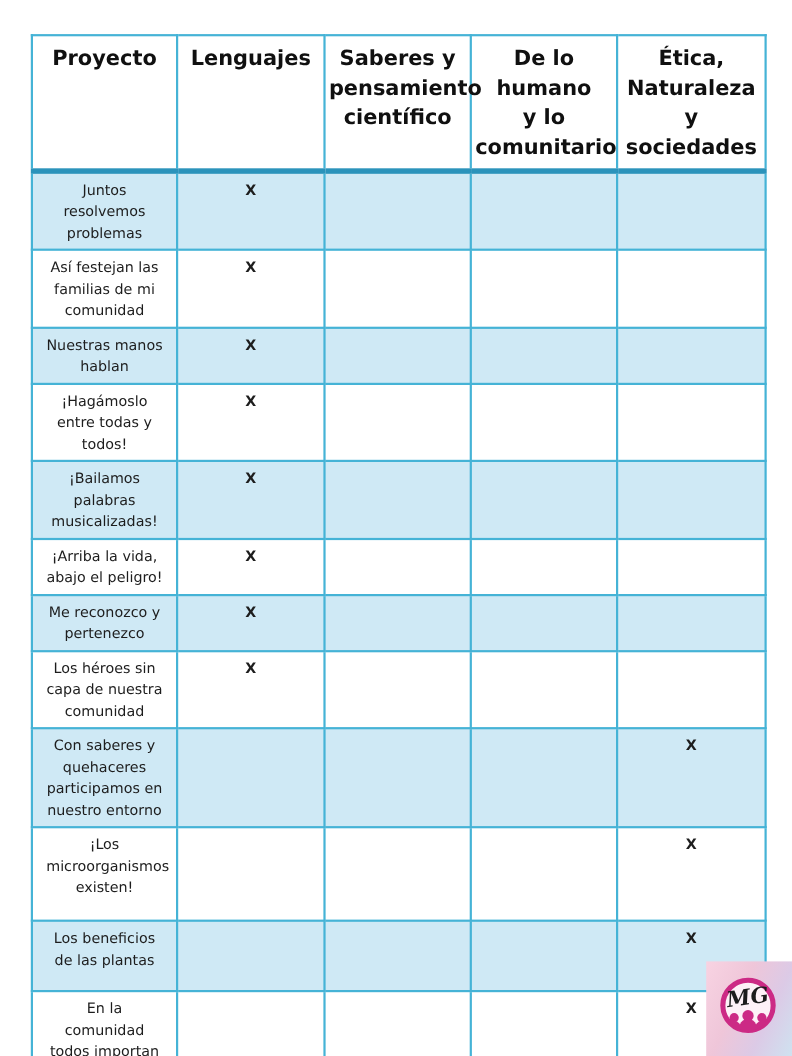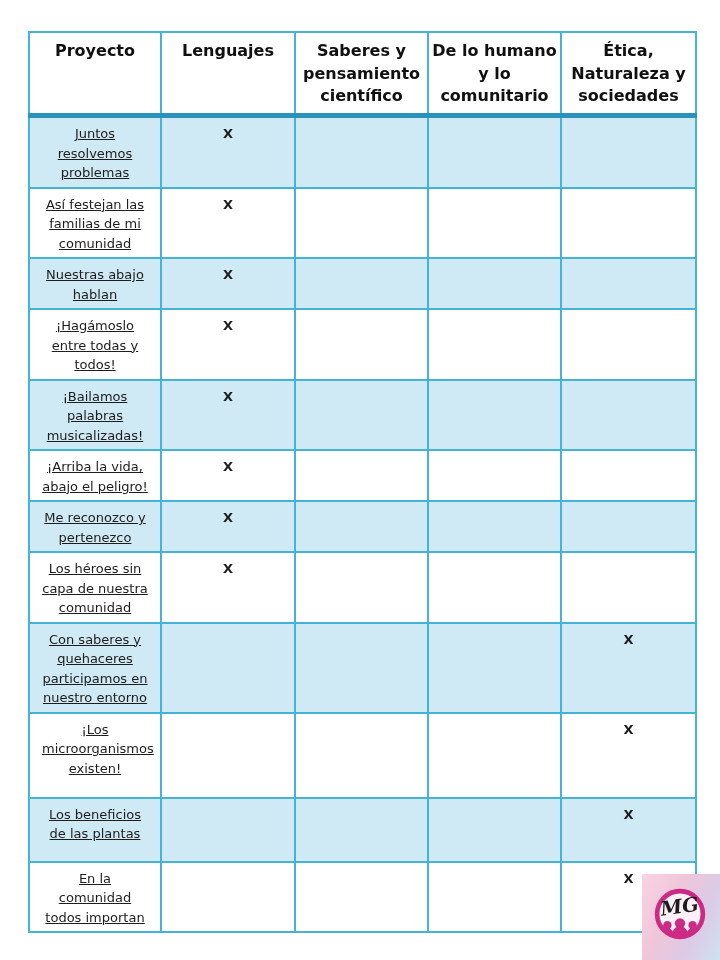--- a/index.html
+++ b/index.html
@@ -21,41 +21,41 @@
     top: 31px;
     width: 667px;
     border-collapse: collapse;
     table-layout: fixed;
   }
 
   table.matrix th {
     background: #ffffff;
     border: 2px solid #45b3d6;
     border-bottom: 5px solid #2b93bb;
-    font-size: 16px;
+    font-size: 19px;
     font-weight: bold;
     color: #101010;
     text-align: center;
     vertical-align: top;
     padding: 7px 3px 5px;
     line-height: 1.42;
     white-space: pre-line;
     height: 52px;
   }
 
   table.matrix td {
     border: 2px solid #45b3d6;
     font-size: 13px;
     color: #1d1d1d;
     text-align: center;
     vertical-align: top;
     line-height: 1.5;
   }
 
-  td.project-cell { padding: 6px 12px 4px; text-decoration: underline; }
+  td.project-cell { padding: 6px 12px 4px; }
   td.mark-cell {
     padding: 6px 4px 4px;
     font-weight: bold;
     font-size: 14px;
     color: #111;
   }
 
   tbody tr:nth-child(odd) td { background: #cfe9f5; }
   tbody tr:nth-child(even) td { background: #ffffff; }
 
@@ -125,21 +125,21 @@
         <td class="mark-cell"></td>
       </tr>
       <tr>
         <td class="project-cell">Así festejan las familias de mi comunidad</td>
         <td class="mark-cell">X</td>
         <td class="mark-cell"></td>
         <td class="mark-cell"></td>
         <td class="mark-cell"></td>
       </tr>
       <tr>
-        <td class="project-cell">Nuestras abajo hablan</td>
+        <td class="project-cell">Nuestras manos hablan</td>
         <td class="mark-cell">X</td>
         <td class="mark-cell"></td>
         <td class="mark-cell"></td>
         <td class="mark-cell"></td>
       </tr>
       <tr>
         <td class="project-cell">¡Hagámoslo entre todas y todos!</td>
         <td class="mark-cell">X</td>
         <td class="mark-cell"></td>
         <td class="mark-cell"></td>

